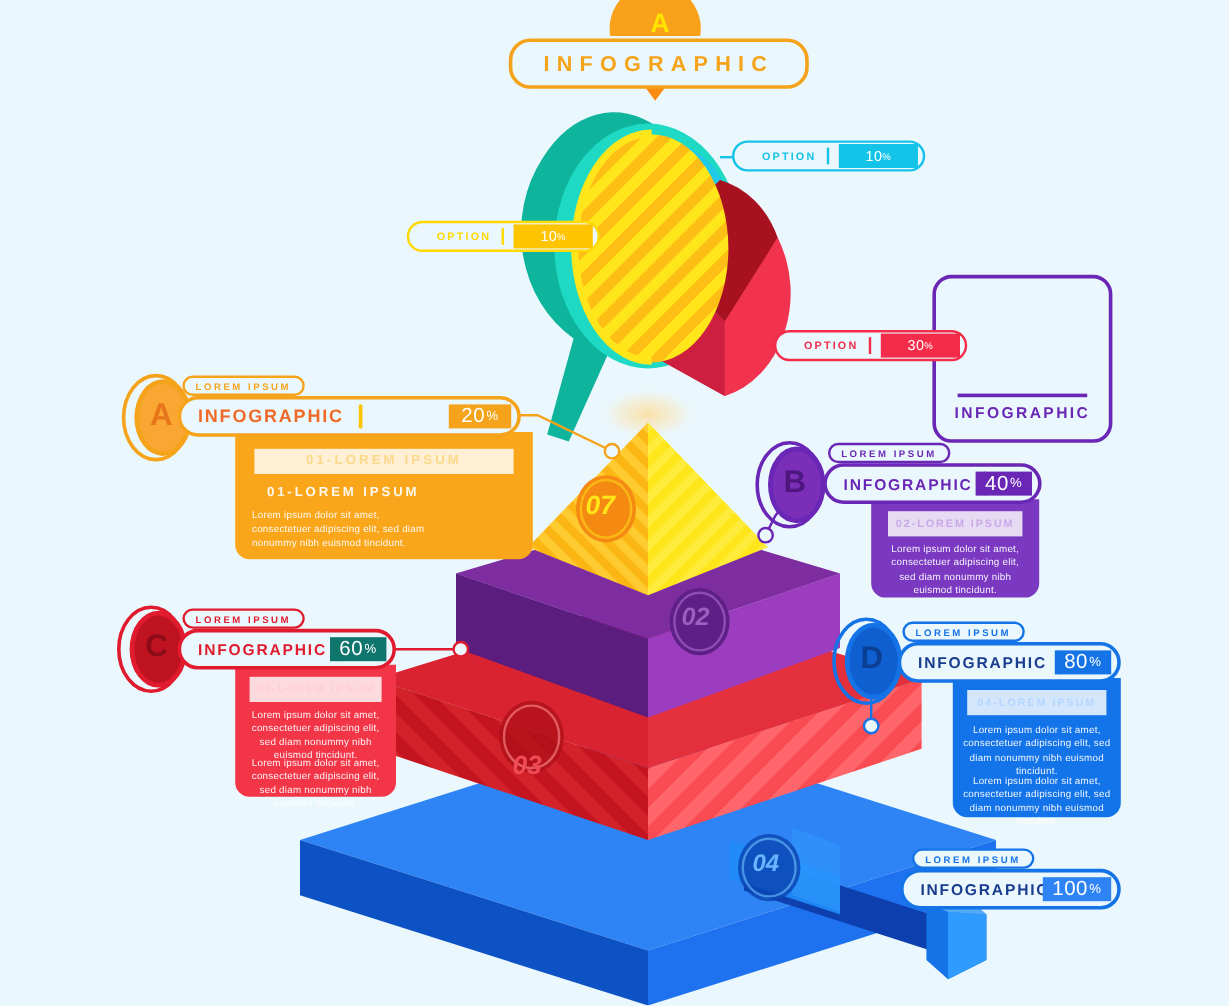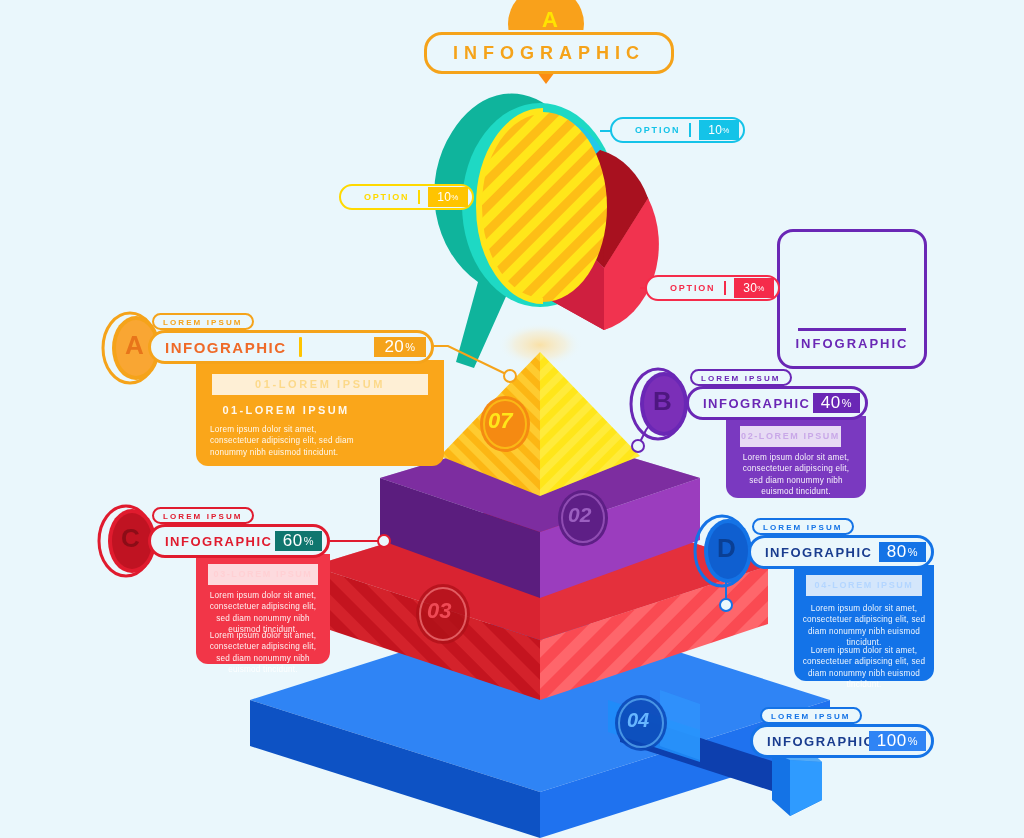--- a/index.html
+++ b/index.html
@@ -113,21 +113,21 @@
     display:flex;align-items:center;
     z-index:6;
   }
   .opt-pill .olabel{
     font-size:9px;letter-spacing:1.8px;font-weight:bold;padding:0 9px 0 23px;
   }
   .opt-pill .odiv{width:2px;height:14px;}
   .opt-pill .opct{
     color:#fff;font-size:12px;letter-spacing:.3px;
     margin-left:8px;margin-right:4px;
-    padding:3px 9px;display:flex;align-items:center;
+    padding:3px 22px;display:flex;align-items:center;
   }
   .opt-pill .opct small{font-size:8px;}
 
   
   #barcard{
     position:absolute;left:777px;top:229px;width:144px;height:134px;
     border:3px solid #6a27b5;border-radius:16px;background:#eaf7fc;
     z-index:4;
   }
   #barcard .rule{
@@ -391,21 +391,21 @@
     <div class="cap">INFOGRAPHIC</div>
   </div>
 
   <div class="badge-letter" style="left:125px;top:330px;color:#e8751a;">A</div>
   <div class="badge-letter" style="left:653px;top:386px;color:#4e1780;">B</div>
   <div class="badge-letter" style="left:121px;top:523px;color:#8c0d17;">C</div>
   <div class="badge-letter" style="left:717px;top:533px;color:#0a3f94;">D</div>
 
   <div class="lvl-num" style="left:488px;top:408px;font-size:22px;color:#ffe61a;">07</div>
   <div class="lvl-num" style="left:568px;top:503px;font-size:21px;color:#9b5fc0;">02</div>
-  <div class="lvl-num" style="left:427px;top:598px;font-size:22px;color:#ef4a55;">03</div>
+  <div class="lvl-num" style="left:427px;top:625px;font-size:22px;color:#ef4a55;">03</div>
   <div class="lvl-num" style="left:627px;top:709px;font-size:20px;color:#67b6ff;">04</div>
 
   <div class="lorem-tab" style="left:152px;top:313px;border-color:#f5a31a;color:#f5a31a;">LOREM IPSUM</div>
   <div class="main-pill" style="left:148px;top:330px;width:286px;border-color:#f5a31a;">
     <span class="title" style="color:#ef6a28;">INFOGRAPHIC</span>
     <span class="divider" style="background:#ffc400;"></span>
     <span class="pct" style="background:#f5a31a;">
         <span>20</span>
         <small>%</small>
       </span>
@@ -419,21 +419,21 @@
   <div class="lorem-tab" style="left:690px;top:369px;border-color:#6a27b5;color:#6a27b5;">LOREM IPSUM</div>
   <div class="main-pill" style="left:686px;top:386px;width:182px;border-color:#6a27b5;">
     <span class="title" style="color:#6a27b5;font-size:13px;">INFOGRAPHIC</span>
     <span class="divider" style="background:#b68ade;margin-left:8px;"></span>
     <span class="pct" style="background:#6a27b5;min-width:46px;">
         <span>40</span>
         <small>%</small>
       </span>
   </div>
   <div class="body-card" style="left:726px;top:416px;width:140px;height:82px;background:#7a39c0;">
-    <div class="strip" style="left:14px;width:101px;top:10px;color:#c9a8e8;font-size:9px;letter-spacing:1.6px;">02-LOREM IPSUM</div>
+    <div class="strip" style="left:14px;width:112px;top:10px;color:#c9a8e8;font-size:9px;letter-spacing:1.6px;">02-LOREM IPSUM</div>
     <p style="position:absolute;left:10px;top:36px;width:120px;">Lorem ipsum dolor sit amet, consectetuer adipiscing elit, sed diam nonummy nibh euismod tincidunt.</p>
   </div>
 
   <div class="lorem-tab" style="left:152px;top:507px;border-color:#e01b2e;color:#e01b2e;">LOREM IPSUM</div>
   <div class="main-pill" style="left:148px;top:524px;width:182px;border-color:#e01b2e;">
     <span class="title" style="color:#e01b2e;font-size:13px;">INFOGRAPHIC</span>
     <span class="divider" style="background:#f58b96;margin-left:8px;"></span>
     <span class="pct" style="background:#0f766e;min-width:46px;">
         <span>60</span>
         <small>%</small>

